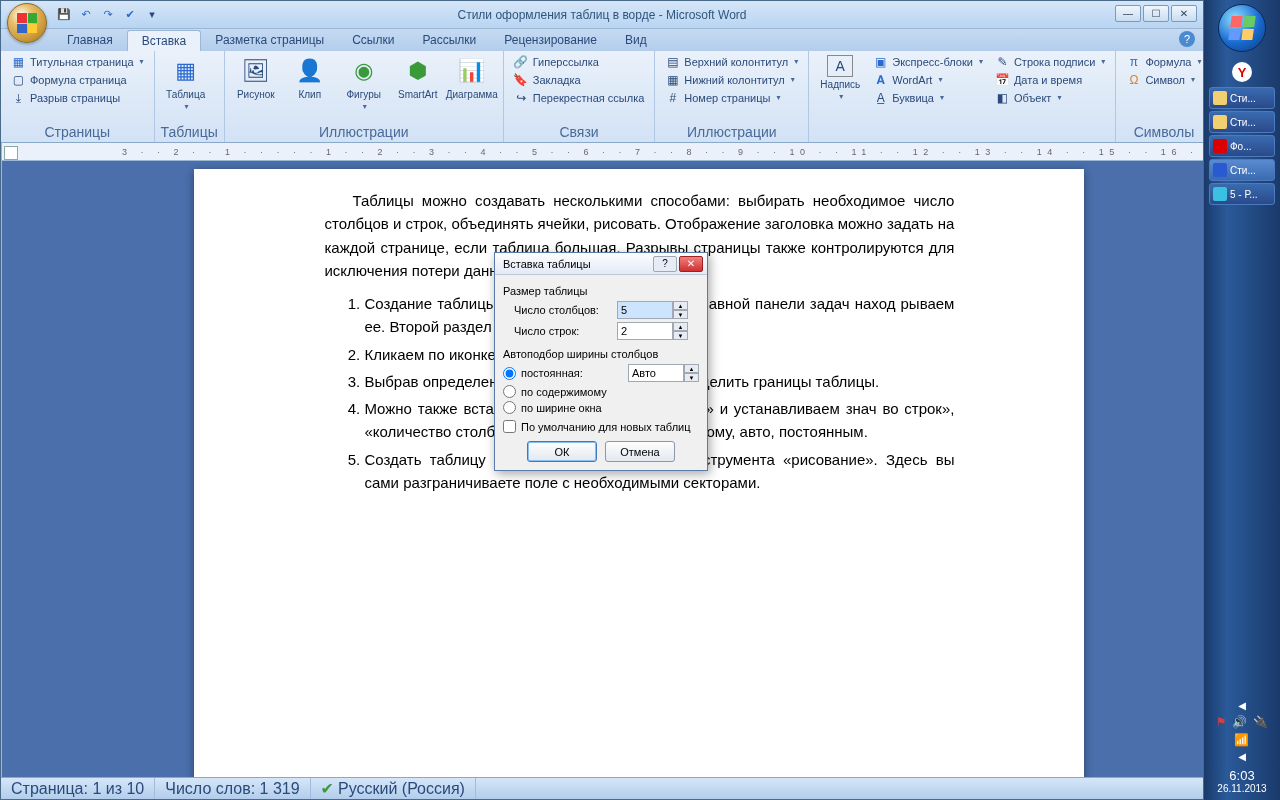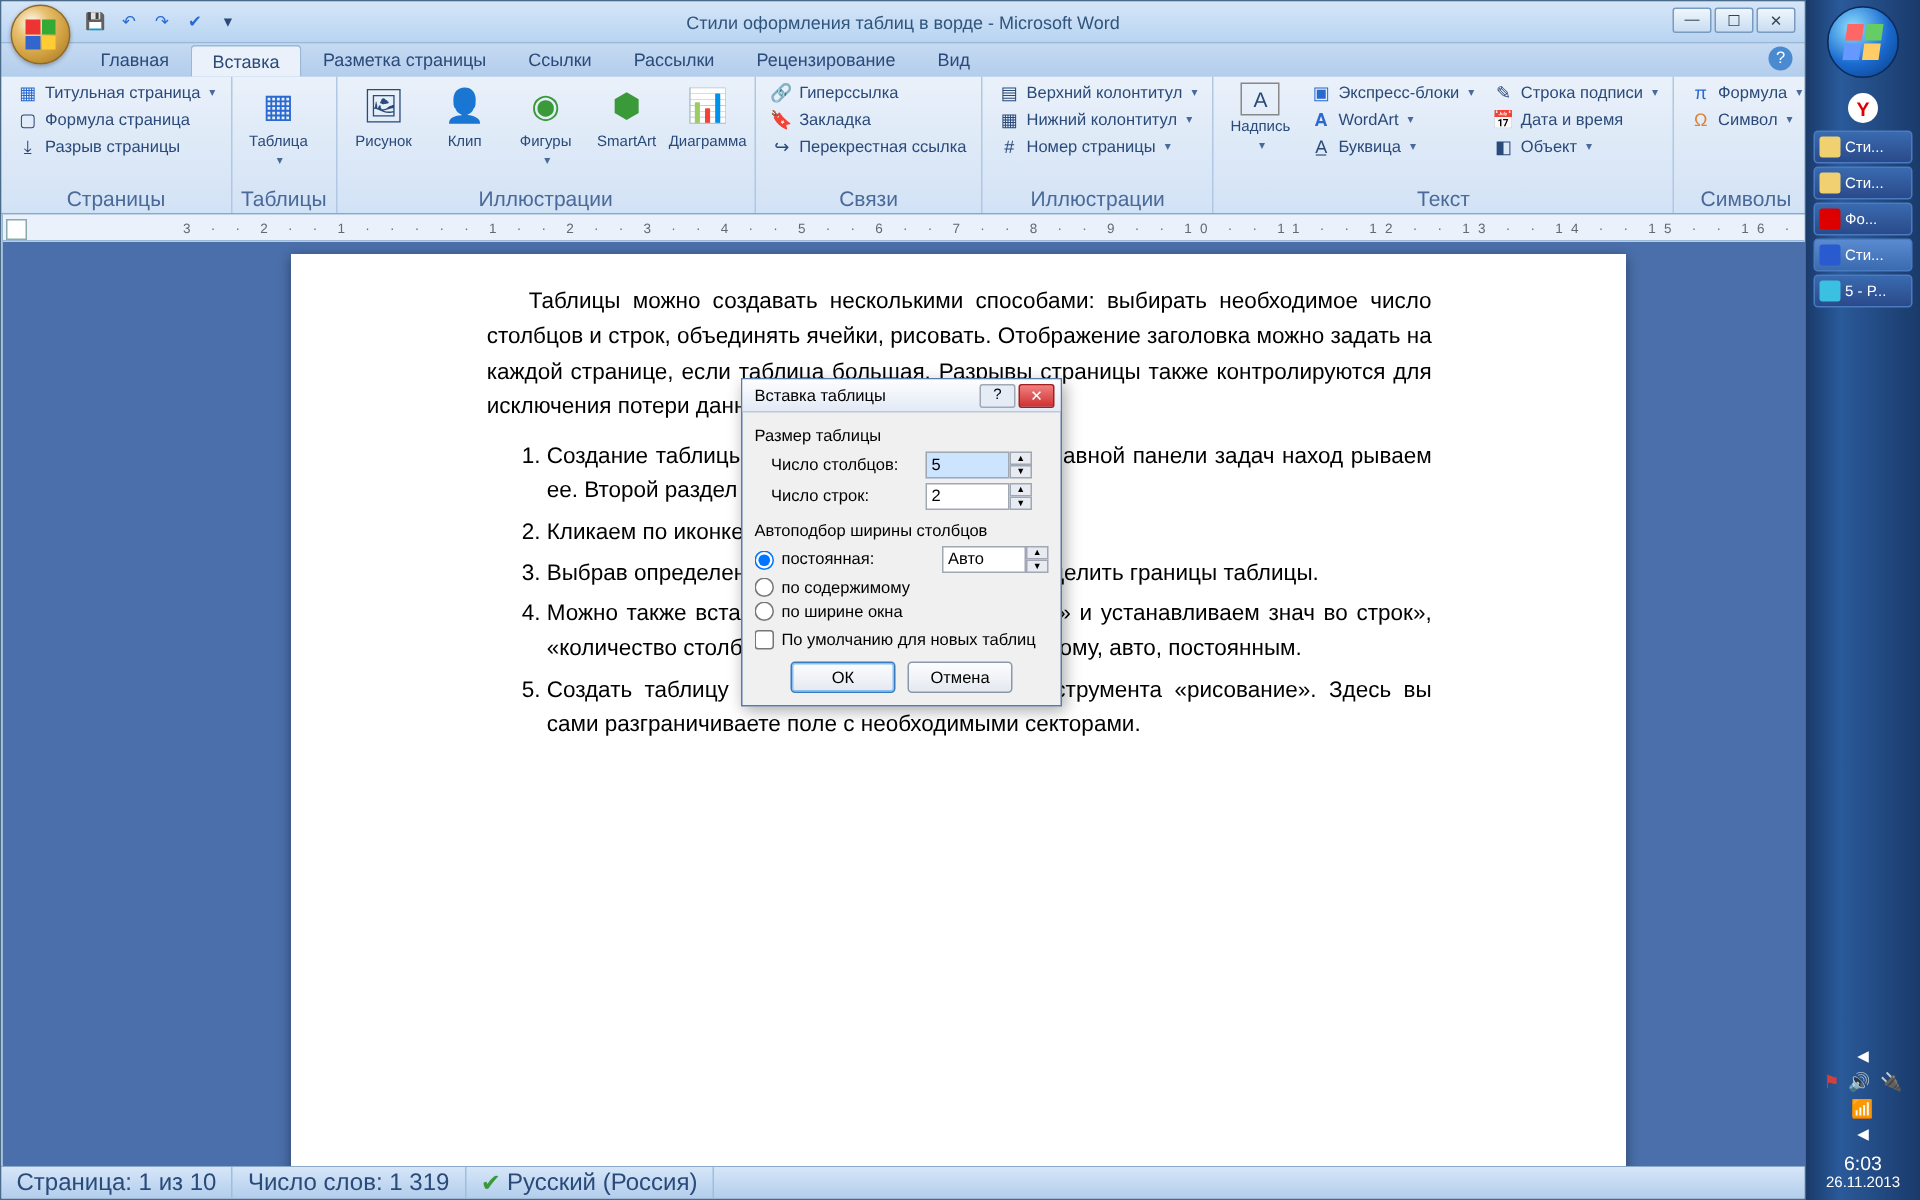--- a/index.html
+++ b/index.html
@@ -274,21 +274,20 @@
               <span class="ico">📅</span>
               <span>Дата и время</span>
             </div>
           <div class="small-btn">
               <span class="ico">◧</span>
               <span>Объект</span>
               <span class="dd">▾</span>
             </div>
         </div>
       </div>
-      <div class="group-label">Текст</div>
     </div>
 
     <div class="group" style="border-right:none;">
       <div class="group-body">
         <div class="small-btn-col">
           <div class="small-btn">
               <span class="ico ic-blue">π</span>
               <span>Формула</span>
               <span class="dd">▾</span>
             </div>

